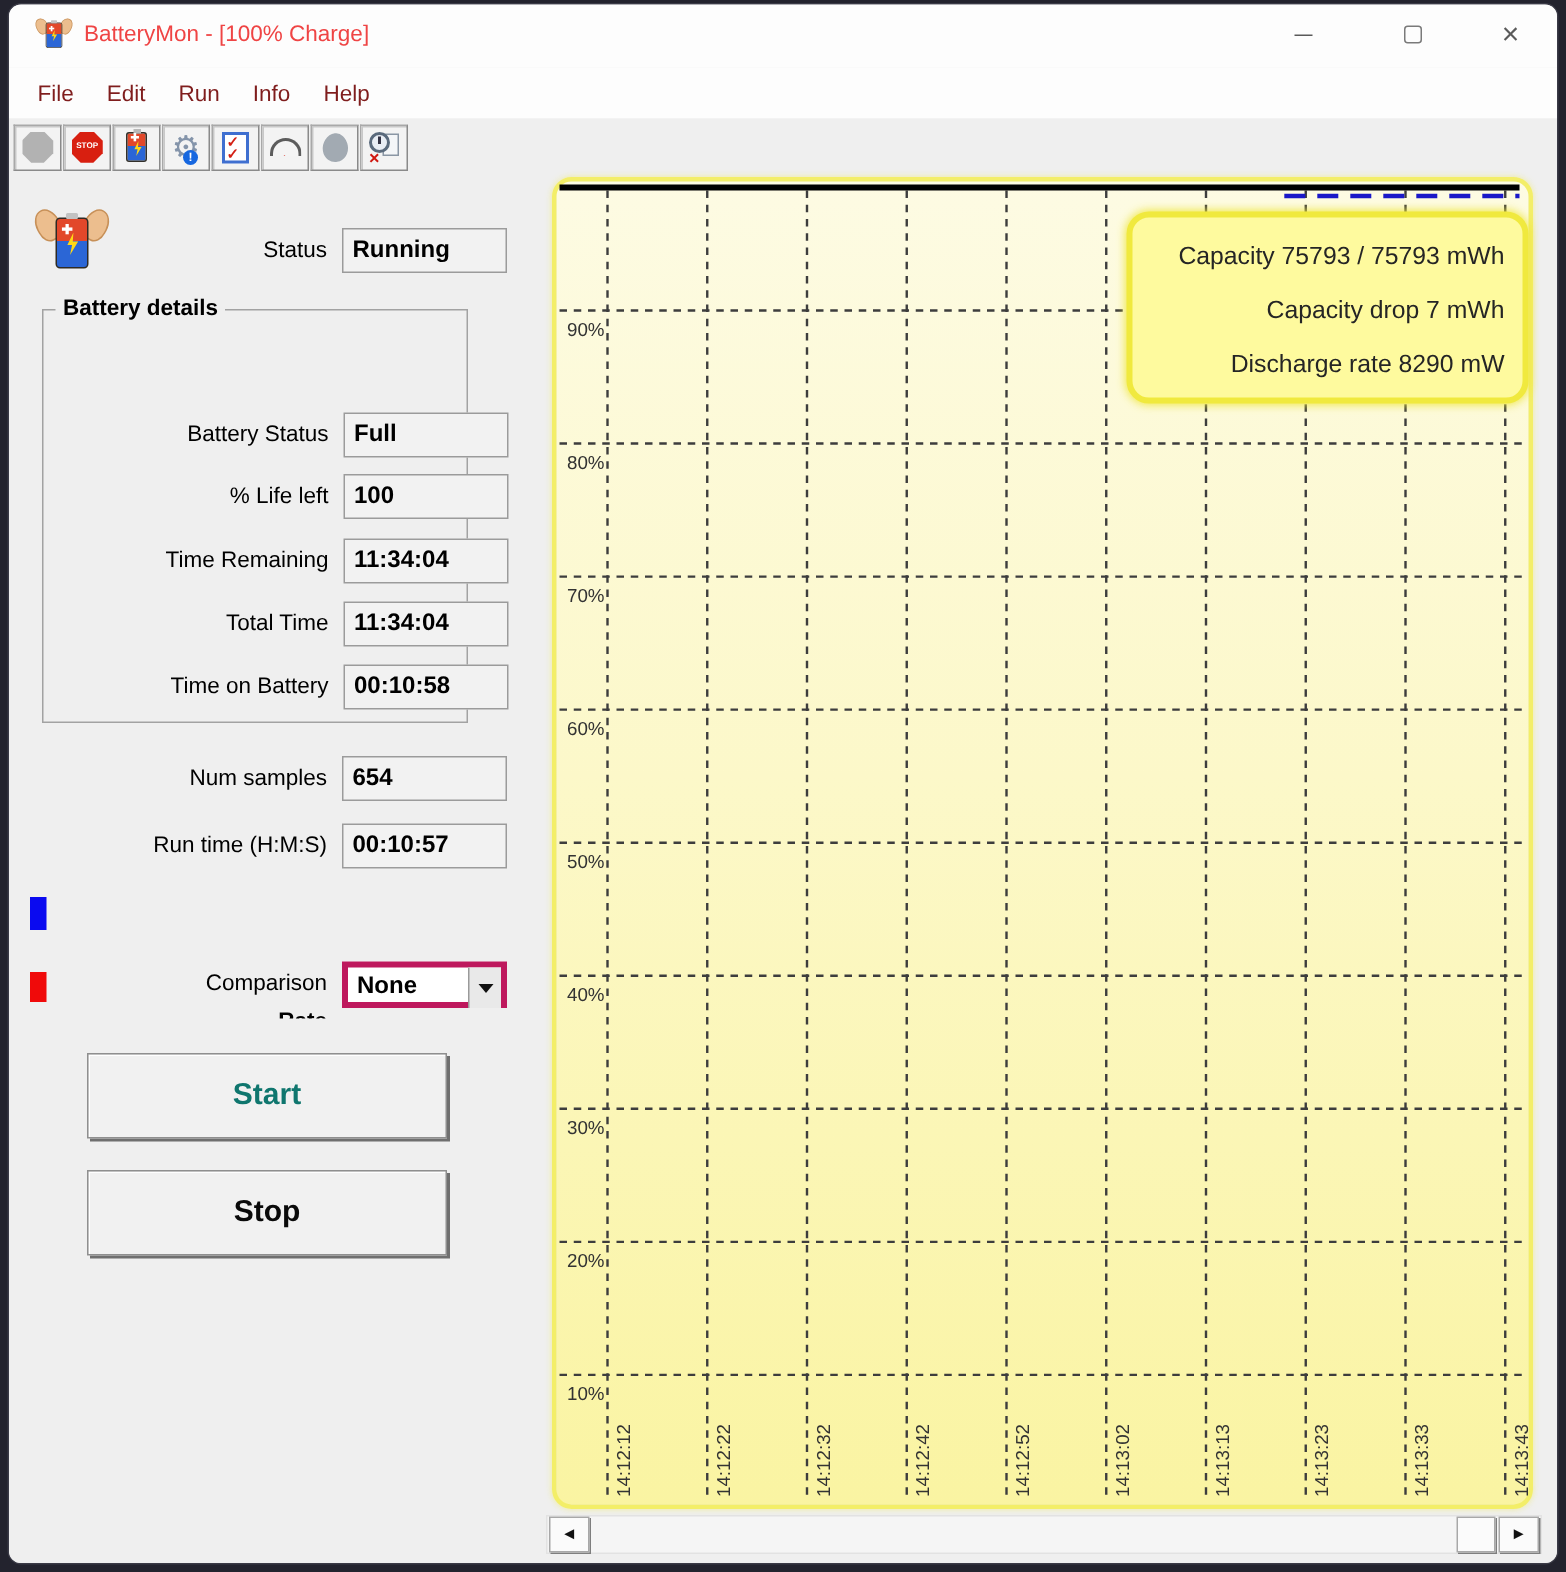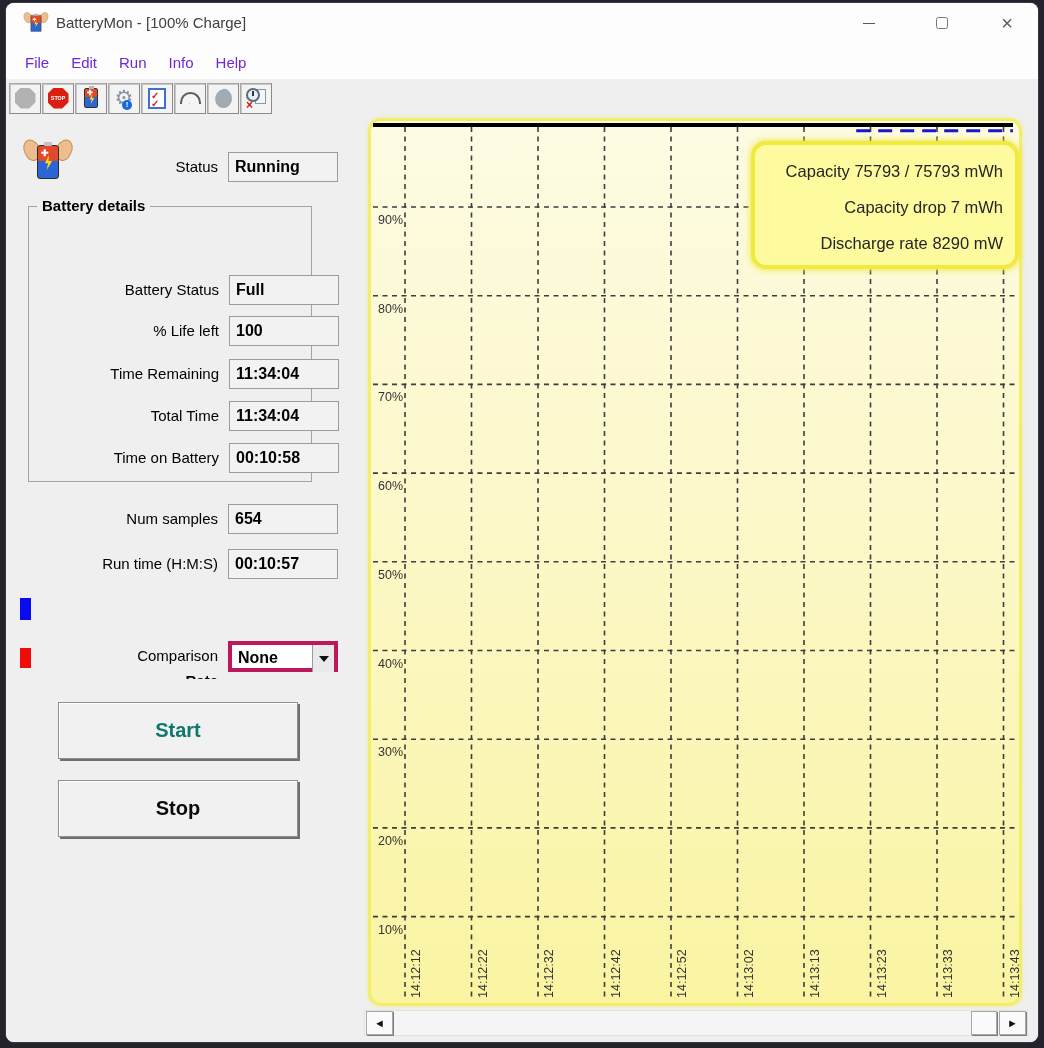--- a/index.html
+++ b/index.html
@@ -6,30 +6,30 @@
   html,body { width:1044px; height:1048px; overflow:hidden; }
   body { background:#23232e; font-family:"Liberation Sans", sans-serif; }
 
   .window { position:absolute; left:6px; top:3px; width:1032px; height:1039px;
             background:#efefef; border-radius:8px; overflow:hidden;
             box-shadow:0 0 0 1px #3a3a46; }
 
   
   .titlebar { position:relative; height:42px; background:#fdfdfd; }
   .tb-icon { position:absolute; left:17px; top:9px; width:24px; height:24px; }
-  .tb-title { position:absolute; left:50px; top:11px; font-size:15px; color:#404040; }
+  .tb-title { position:absolute; left:50px; top:11px; font-size:15px; color:#ef4444; }
   .wc { position:absolute; top:0; width:46px; height:40px; display:flex; align-items:center; justify-content:center; }
   .wc-min { right:146px; } .wc-max { right:73px; } .wc-close { right:8px; }
   .glyph-min { width:12px; height:0; border-top:1.5px solid #5a5a5a; display:block; }
   .glyph-max { width:12px; height:12px; border:1.5px solid #7a7a7a; border-radius:2.5px; display:block; }
   .glyph-close { font-size:20px; color:#5a5a5a; line-height:1; }
 
   
   .menubar { position:relative; height:34px; background:#fdfdfd; display:flex; align-items:center; padding-left:8px; }
-  .menu-item { font-size:15px; color:#6d28d9; padding:4px 11px; }
+  .menu-item { font-size:15px; color:#7f1d1d; padding:4px 11px; }
 
   
   .toolbar { position:relative; height:38px; background:#efefef; display:flex; align-items:center; padding-left:3px; }
   .tbtn { width:32px; height:31px; margin-right:1px; background:#f3f3f3; border:1px solid #a8a8a8;
           border-right-color:#8a8a8a; border-bottom-color:#8a8a8a; box-shadow:1px 1px 0 #c8c8c8 inset;
           display:flex; align-items:center; justify-content:center; position:relative; }
 
   
   .oct { width:21px; height:21px; clip-path:polygon(30% 0,70% 0,100% 30%,100% 70%,70% 100%,30% 100%,0 70%,0 30%); }
   .oct-gray { background:#b2b2b2; }

